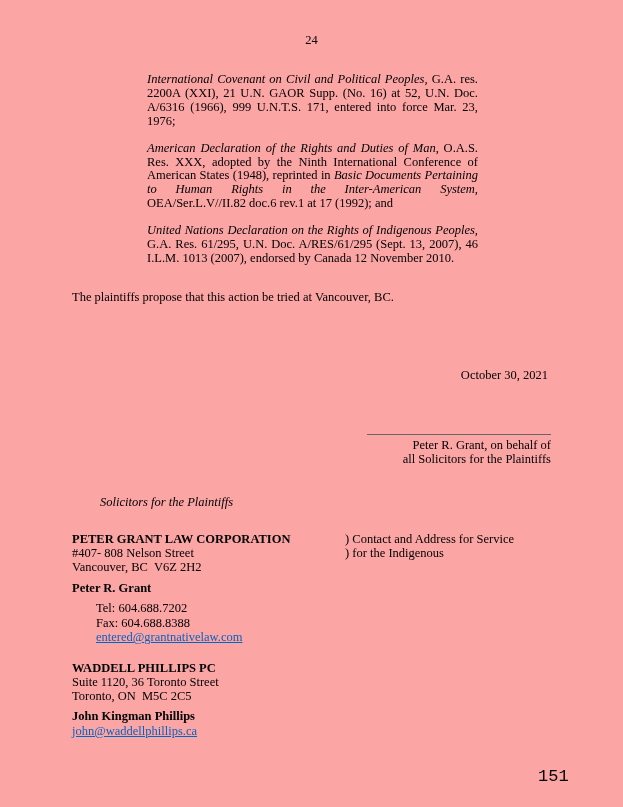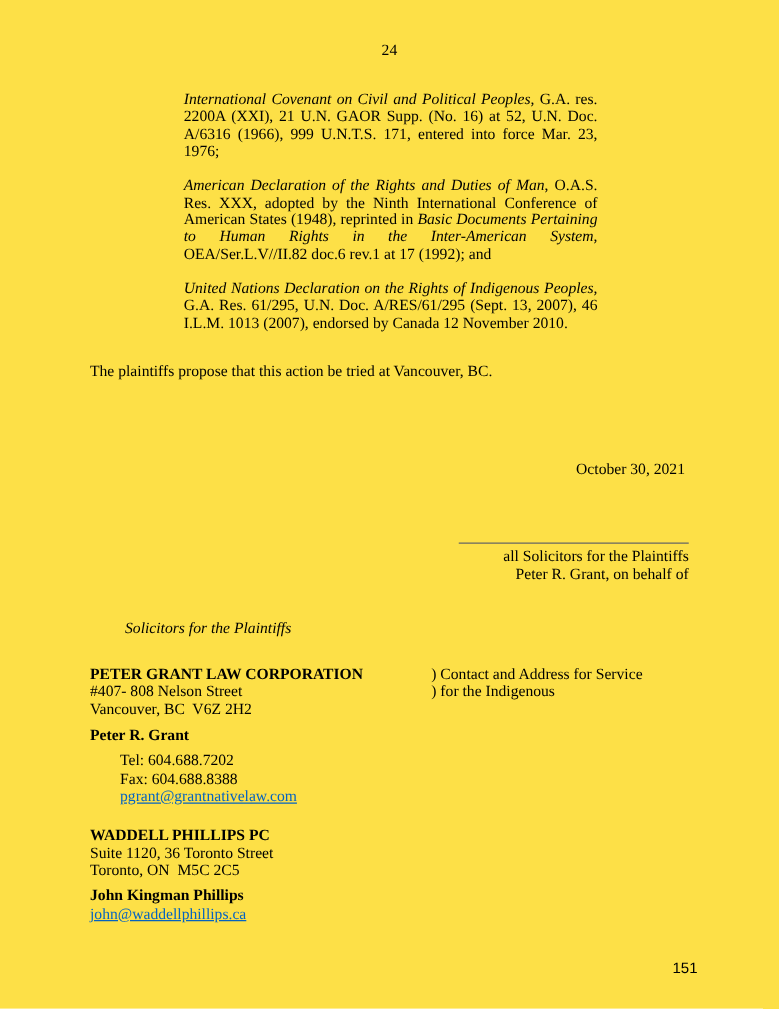--- a/index.html
+++ b/index.html
@@ -4,21 +4,21 @@
 <style>
   html, body {
     margin: 0;
     padding: 0;
     background: #ffffff;
   }
   .page {
     position: relative;
     width: 623px;
     height: 807px;
-    background: #fde047;
+    background: #fca5a5;
     font-family: "Liberation Serif", serif;
     font-size: 12.5px;
     color: #000000;
     overflow: hidden;
   }
   .i { font-style: italic; }
   .b { font-weight: bold; }
 
   .page-number-top {
     position: absolute;
@@ -113,65 +113,65 @@
   a.link {
     color: #0563C1;
     text-decoration: underline;
     cursor: pointer;
   }
 
   .page-number-bottom {
     position: absolute;
     top: 767px;
     left: 538px;
-    font-family: Liberation Sans, sans-serif;
-    font-size: 12px;
+    font-family: Liberation Mono, monospace;
+    font-size: 17px;
   }
 </style>
 </head>
 <body>
 
 <div class="page">
 
   <div class="page-number-top">24</div>
 
   <div class="citations">
     <p><span class="i">International Covenant on Civil and Political Peoples,</span><span> G.A. res. 2200A (XXI), 21 U.N. GAOR Supp. (No. 16) at 52, U.N. Doc. A/6316 (1966), 999 U.N.T.S. 171, entered into force Mar. 23, 1976;</span></p>
     <p><span class="i">American Declaration of the Rights and Duties of Man</span><span>, O.A.S. Res. XXX, adopted by the Ninth International Conference of American States (1948), reprinted in </span><span class="i">Basic Documents Pertaining to Human Rights in the Inter-American System,</span><span> OEA/Ser.L.V//II.82 doc.6 rev.1 at 17 (1992); and</span></p>
     <p><span class="i">United Nations Declaration on the Rights of Indigenous Peoples,</span><span> G.A. Res. 61/295, U.N. Doc. A/RES/61/295 (Sept. 13, 2007), 46 I.L.M. 1013 (2007), endorsed by Canada 12 November 2010.</span></p>
   </div>
 
   <p class="proposal">The plaintiffs propose that this action be tried at Vancouver, BC.</p>
 
   <div class="date">October 30, 2021</div>
 
   <div class="sig-block">
+    <div>Peter R. Grant, on behalf of</div>
     <div>all Solicitors for the Plaintiffs</div>
-    <div>Peter R. Grant, on behalf of</div>
   </div>
 
   <div class="sol-heading i">Solicitors for the Plaintiffs</div>
 
   <div class="firm1">
     <div class="b">PETER GRANT LAW CORPORATION</div>
     <div>#407- 808 Nelson Street</div>
     <div>Vancouver, BC&nbsp; V6Z 2H2</div>
   </div>
 
   <div class="service-note">
     <div>) Contact and Address for Service</div>
     <div>) for the Indigenous</div>
   </div>
 
   <div class="contact1 b">Peter R. Grant</div>
 
   <div class="phones">
     <div>Tel: 604.688.7202</div>
     <div>Fax: 604.688.8388</div>
-    <div><a class="link" href="#">pgrant@grantnativelaw.com</a></div>
+    <div><a class="link" href="#">entered@grantnativelaw.com</a></div>
   </div>
 
   <div class="firm2">
     <div class="b">WADDELL PHILLIPS PC</div>
     <div>Suite 1120, 36 Toronto Street</div>
     <div>Toronto, ON&nbsp; M5C 2C5</div>
   </div>
 
   <div class="contact-block2">
     <div class="b">John Kingman Phillips</div>

